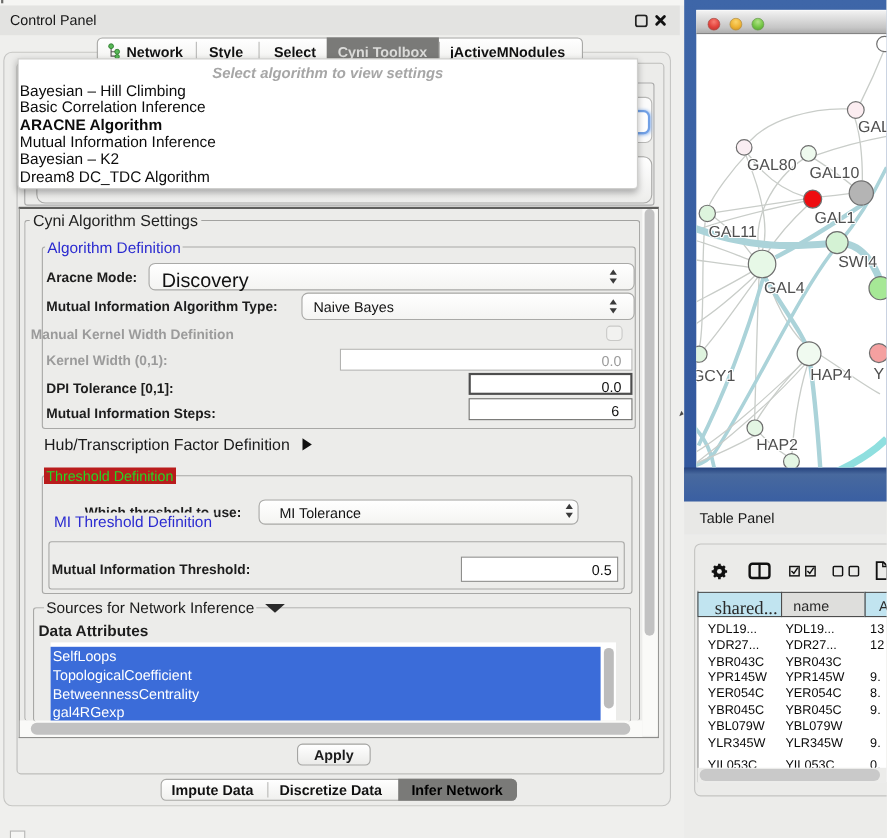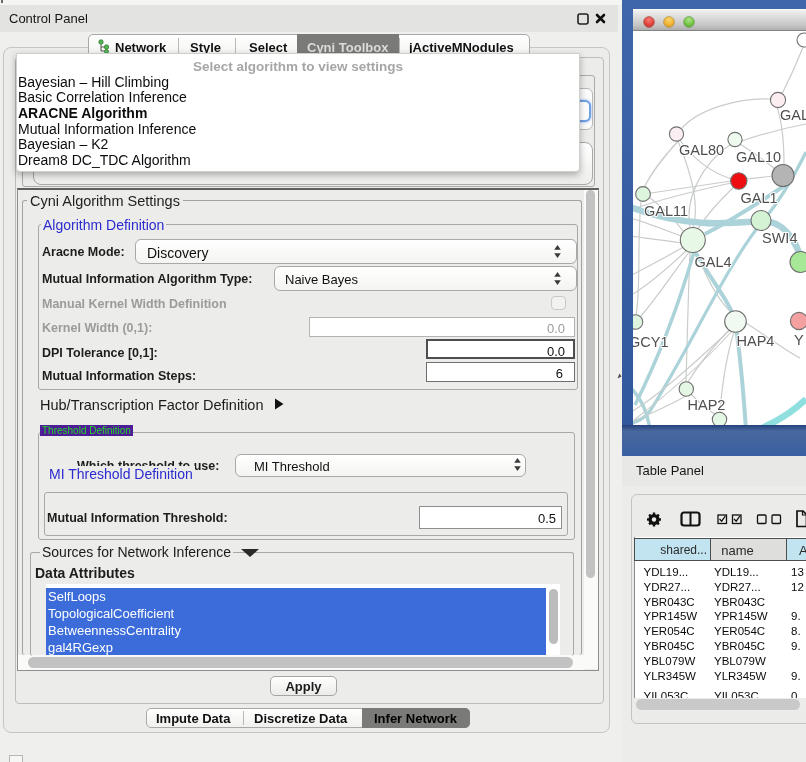--- a/index.html
+++ b/index.html
@@ -58,60 +58,60 @@
 <div class="abs" style="left:28px;top:657px;width:545px;height:11px;background:#c2c2c2;border-radius:6px;"></div>
 
 <div class="abs" style="left:22px;top:200px;width:560px;height:455px;border:1px solid #a2a2a0;border-bottom:none;border-radius:3px;"></div>
 <div class="abs" style="left:27px;top:193px;background:#ececea;padding:0 3px;font-size:14.5px;color:#222;">Cyni Algorithm Settings</div>
 
 <div class="abs" style="left:38px;top:224px;width:540px;height:166px;border:1px solid #a8a8a6;border-radius:3px;"></div>
 <div class="abs" style="left:41px;top:217px;background:#ececea;padding:0 2px;font-size:14px;color:#2b2bd0;">Algorithm Definition</div>
 
 <div class="abs lbl" style="left:42px;top:245px;">Aracne Mode:</div>
 <div class="abs" style="left:135px;top:239px;width:442px;height:25px;background:linear-gradient(#ffffff,#f4f4f2);border:1px solid #a9a9a7;border-radius:6px;"></div>
-<div class="abs" style="left:147px;top:245px;font-size:14px;color:#111;">Discovery</div>
+<div class="abs" style="left:147px;top:245px;font-size:18px;color:#111;">Discovery</div>
 <svg class="abs" style="left:552px;top:243px;" width="11" height="17" viewBox="0 0 11 17">
     <path d="M5.5 2 L8.8 6.8 L2.2 6.8 Z" fill="#3a3a3a"></path>
     <path d="M5.5 15 L8.8 10.2 L2.2 10.2 Z" fill="#3a3a3a"></path>
   </svg>
 
 <div class="abs lbl" style="left:42px;top:272px;">Mutual Information Algorithm Type:</div>
 <div class="abs" style="left:274px;top:266px;width:303px;height:25px;background:linear-gradient(#ffffff,#f4f4f2);border:1px solid #a9a9a7;border-radius:6px;"></div>
 <div class="abs" style="left:285px;top:272px;font-size:13px;color:#111;">Naive Bayes</div>
 <svg class="abs" style="left:552px;top:270px;" width="11" height="17" viewBox="0 0 11 17">
     <path d="M5.5 2 L8.8 6.8 L2.2 6.8 Z" fill="#3a3a3a"></path>
     <path d="M5.5 15 L8.8 10.2 L2.2 10.2 Z" fill="#3a3a3a"></path>
   </svg>
 
-<div class="abs lbl dis" style="left:42px;top:297px;">Manual Kernel Width Definition</div>
+<div class="abs lbl dis" style="left:28px;top:297px;">Manual Kernel Width Definition</div>
 <div class="abs" style="left:551px;top:296px;width:15px;height:14px;background:#f2f2f0;border:1px solid #c9c9c7;border-radius:4px;"></div>
 
 <div class="abs lbl dis" style="left:42px;top:321px;">Kernel Width (0,1):</div>
 <div class="abs" style="left:309px;top:317px;width:266px;height:20px;background:#fff;border:1px solid #b3b3b1;"></div>
 <div class="abs dis" style="left:309px;top:321px;width:256px;font-size:13px;text-align:right;">0.0</div>
 
 <div class="abs lbl" style="left:42px;top:346px;">DPI Tolerance [0,1]:</div>
 <div class="abs" style="left:426px;top:339px;width:149px;height:20px;background:#fff;border:2px solid #4e4e4e;"></div>
 <div class="abs" style="left:426px;top:344px;width:139px;font-size:13px;color:#111;text-align:right;">0.0</div>
 
 <div class="abs lbl" style="left:42px;top:369px;">Mutual Information Steps:</div>
 <div class="abs" style="left:426px;top:362px;width:149px;height:20px;background:#fff;border:1px solid #6e6e6c;"></div>
 <div class="abs" style="left:426px;top:366px;width:137px;font-size:13px;color:#111;text-align:right;">6</div>
 
 <div class="abs" style="left:40px;top:397px;font-size:14.5px;color:#1a1a1a;">Hub/Transcription Factor Definition</div>
 <svg class="abs" style="left:273px;top:398px;" width="12" height="12" viewBox="0 0 12 12">
     <path d="M2 0.5 L10.5 6 L2 11.5 Z" fill="#111"></path>
   </svg>
 
 <div class="abs" style="left:38px;top:432px;width:537px;height:108px;border:1px solid #a8a8a6;border-radius:3px;"></div>
-<div class="abs" style="left:40px;top:425px;background:#4c1d95;padding:0 2px;font-size:10px;color:#25d625;">Threshold Definition</div>
+<div class="abs" style="left:40px;top:425px;background:#b91c1c;padding:0 2px;font-size:13px;color:#25d625;">Threshold Definition</div>
 
 <div class="abs lbl" style="left:77px;top:459px;">Which threshold to use:</div>
 <div class="abs" style="left:235px;top:454px;width:291px;height:23px;background:linear-gradient(#ffffff,#f4f4f2);border:1px solid #a9a9a7;border-radius:6px;"></div>
-<div class="abs" style="left:254px;top:459px;font-size:13px;color:#111;">MI Threshold</div>
+<div class="abs" style="left:254px;top:459px;font-size:13px;color:#111;">MI Tolerance</div>
 <svg class="abs" style="left:512px;top:456px;" width="11" height="17" viewBox="0 0 11 17">
     <path d="M5.5 2 L8.8 6.8 L2.2 6.8 Z" fill="#3a3a3a"></path>
     <path d="M5.5 15 L8.8 10.2 L2.2 10.2 Z" fill="#3a3a3a"></path>
   </svg>
 
 <div class="abs" style="left:44px;top:492px;width:524px;height:44px;border:1px solid #a8a8a6;border-radius:3px;"></div>
 <div class="abs" style="left:47px;top:466px;background:#ececea;padding:0 2px;font-size:14px;color:#2b2bd0;">MI Threshold Definition</div>
 
 <div class="abs lbl" style="left:47px;top:511px;">Mutual Information Threshold:</div>
 <div class="abs" style="left:419px;top:506px;width:143px;height:23px;background:#fff;border:1px solid #8e8e8c;"></div>
@@ -137,21 +137,21 @@
 <div class="abs" style="left:254px;top:711px;font-size:13px;font-weight:bold;color:#111;">Discretize Data</div>
 <div class="abs" style="left:374px;top:711px;font-size:13px;font-weight:bold;color:#000000;">Infer Network</div>
 
 <svg class="abs" style="left:617px;top:373px;" width="5" height="6" viewBox="0 0 5 6">
     <path d="M0.5 5.5 L2.5 0.5 L4.5 3.5 Z" fill="#4a4a4a"></path>
   </svg>
 
 <div class="abs" style="left:9px;top:755px;width:14px;height:10px;background:#f6f6f4;border:1px solid #b5b5b3;"></div>
 
 <div class="abs" style="left:16px;top:53px;width:564px;height:119px;background:#fff;border:1px solid #cfcfcd;border-radius:0 0 4px 4px;box-shadow:0 3px 7px rgba(0,0,0,0.30);"></div>
-<div class="abs" style="left:16px;top:59px;width:564px;text-align:center;font-size:13.5px;font-weight:bold;color:#a6a6a6;">Select algorithm to view settings</div>
+<div class="abs" style="left:16px;top:59px;width:564px;text-align:center;font-size:13.5px;font-weight:bold;color:#a6a6a6;font-style:italic;">Select algorithm to view settings</div>
 <div class="abs" style="left:18px;top:74.5px;font-size:14px;color:#0c0c0c;line-height:15.7px;">Bayesian – Hill Climbing<br>Basic Correlation Inference<br><b>ARACNE Algorithm</b><br>Mutual Information Inference<br>Bayesian – K2<br>Dream8 DC_TDC Algorithm</div>
 
 <div class="abs" style="left:622px;top:0;width:184px;height:456px;background:linear-gradient(#3e66a8,#31569c);"></div>
 
 <div class="abs" style="left:622px;top:425px;width:184px;height:31px;background:linear-gradient(#24417c,#48699e 20%,#3a5fa2);"></div>
 
 <div class="abs" style="left:633px;top:9px;width:173px;height:416px;background:#fff;"></div>
 <div class="abs" style="left:633px;top:9px;width:173px;height:22px;background:linear-gradient(#f1f1f1,#c6c6c6 75%,#aeaeae);border-bottom:1px solid #848484;border-top:1px solid #f8f8f8;"></div>
 <svg class="abs" style="left:643px;top:16px;" width="58" height="12" viewBox="0 0 58 12">
   <defs>
@@ -279,21 +279,21 @@
     <rect x="126" y="5" width="8.5" height="8.5" rx="1"></rect>
   </g>
   <path d="M151 1 L157 1 L160.5 4.5 L160.5 16.5 L151 16.5 Z" fill="none" stroke="#111" stroke-width="1.7"></path>
     <path d="M156.5 1 L156.5 5 L160.5 5" fill="none" stroke="#111" stroke-width="1.2"></path>
 </svg>
 
 <div class="abs" style="left:634px;top:537px;width:172px;height:174px;background:#fff;border-left:1px solid #8a8a88;"></div>
 <div class="abs" style="left:634px;top:538px;width:77px;height:23px;background:#c1e4f0;border:1px solid #4c4c4c;"></div>
 <div class="abs" style="left:710px;top:538px;width:77px;height:23px;background:#dededc;border:1px solid #4c4c4c;"></div>
 <div class="abs" style="left:786px;top:538px;width:40px;height:23px;background:#c1e4f0;border:1px solid #4c4c4c;"></div>
-<div class="abs" style="left:634px;top:543px;width:73px;text-align:right;font-size:12px;color:#2a2a2a;">shared...</div>
+<div class="abs" style="left:634px;top:543px;width:73px;text-align:right;font-size:17px;color:#2a2a2a;font-family:Liberation Serif, serif;">shared...</div>
 <div class="abs" style="left:710px;top:543px;width:55px;text-align:center;font-size:13px;color:#2a2a2a;">name</div>
 <div class="abs" style="left:799px;top:543px;font-size:13px;color:#2a2a2a;">A</div>
 
 <div class="abs" style="left:634px;top:565px;width:172px;height:133px;overflow:hidden;font-size:11.5px;color:#0a0a0a;">
   <div style="position:relative;height:133px;">
     <div style="position:absolute;left:9.5px;line-height:14.8px;">YDL19...<br>YDR27...<br>YBR043C<br>YPR145W<br>YER054C<br>YBR045C<br>YBL079W<br>YLR345W</div>
     <div style="position:absolute;left:80px;line-height:14.8px;">YDL19...<br>YDR27...<br>YBR043C<br>YPR145W<br>YER054C<br>YBR045C<br>YBL079W<br>YLR345W</div>
     <div style="position:absolute;left:157px;line-height:14.8px;">13<br>12<br><br>9.<br>8.<br>9.<br><br>9.</div>
     <div style="position:absolute;left:9.5px;top:125px;">YIL053C</div>
     <div style="position:absolute;left:80px;top:125px;">YIL053C</div>

